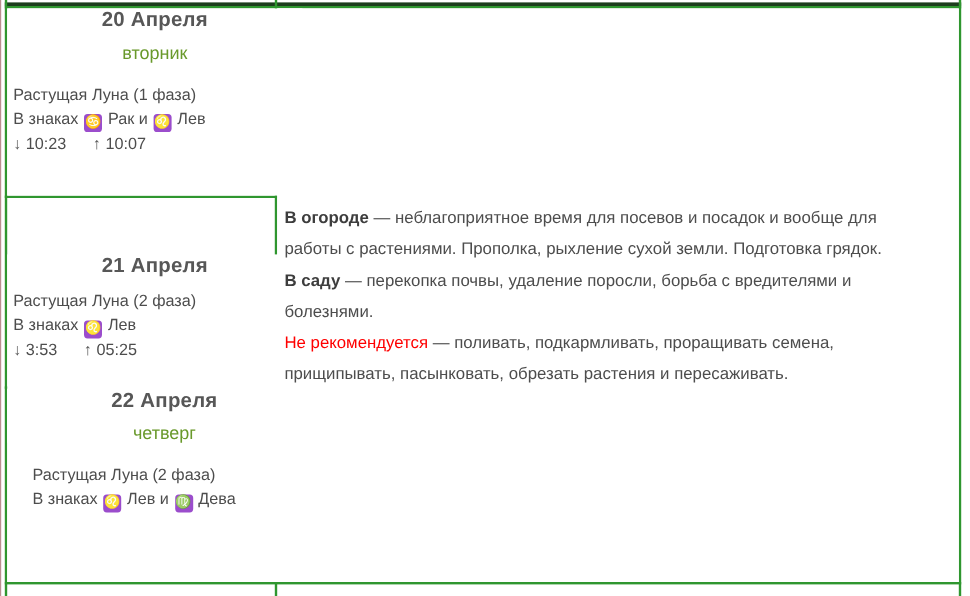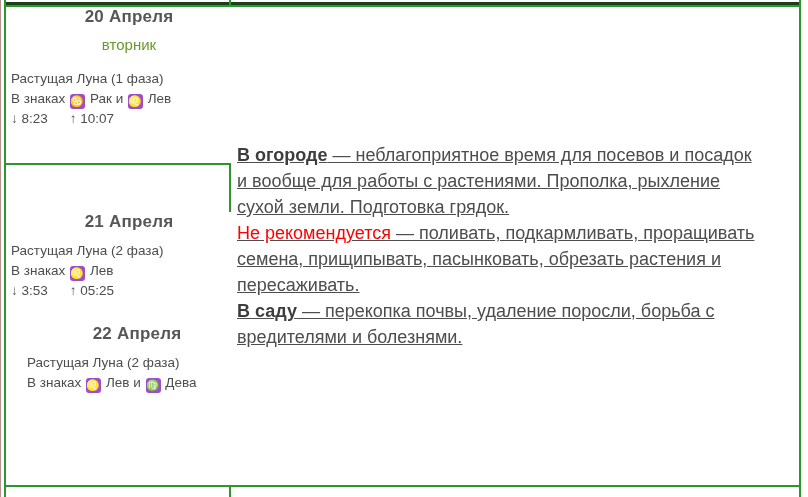--- a/index.html
+++ b/index.html
@@ -50,21 +50,21 @@
   .times .arrow { color:#5a5a5a; }
 
   
   .rec-cell {
     position:absolute; left:231px; top:7px; width:568px; height:478px;
     display:flex; flex-direction:column; justify-content:center;
     background:#ffffff;
   }
   .rec-text {
     padding:0 34px 0 6px;
-    font-size:18px; line-height:26px; color:#4d4d4d;text-decoration:underline;
+    font-size:14px; line-height:26px; color:#4d4d4d;
   }
   .rec-text p { margin:0; }
   .rec-text b { color:#3d3d3d; }
   .warn { color:#ff0000; }
 </style>
 </head>
 <body>
 
 <div class="page">
 
@@ -85,21 +85,21 @@
       <div class="line">Растущая Луна (1 фаза)</div>
       <div class="line">
         <span>В знаках</span>
         <span class="zod">♋</span>
         <span>Рак</span>
         <span>и</span>
         <span class="zod">♌</span>
         <span>Лев</span>
       </div>
       <div class="line times">
-        <span class="t-set"><span class="arrow">↓</span> <span>8:23</span></span><span class="t-rise"><span class="arrow">↑</span> <span>10:07</span></span>
+        <span class="t-set"><span class="arrow">↓</span> <span>10:23</span></span><span class="t-rise"><span class="arrow">↑</span> <span>10:07</span></span>
       </div>
     </div>
   </div>
 
   <div class="day-cell day-2">
     <div class="day-date">21 Апреля</div>
     <div class="day-info">
       <div class="line">Растущая Луна (2 фаза)</div>
       <div class="line">
         <span>В знаках</span>
@@ -107,34 +107,35 @@
         <span>Лев</span>
       </div>
       <div class="line times">
         <span class="t-set"><span class="arrow">↓</span> <span>3:53</span></span><span class="t-rise"><span class="arrow">↑</span> <span>05:25</span></span>
       </div>
     </div>
   </div>
 
   <div class="day-cell day-3">
     <div class="day-date">22 Апреля</div>
+    <div class="day-weekday">четверг</div>
     <div class="day-info">
       <div class="line">Растущая Луна (2 фаза)</div>
       <div class="line">
         <span>В знаках</span>
         <span class="zod">♌</span>
         <span>Лев</span>
         <span>и</span>
         <span class="zod">♍</span>
         <span>Дева</span>
       </div>
     </div>
   </div>
 
   <div class="rec-cell">
     <div class="rec-text">
       <p><b>В огороде</b><span> — неблагоприятное время для посевов и посадок и вообще для работы с растениями. Прополка, рыхление сухой земли. Подготовка грядок.</span></p>
+      <p><b>В саду</b><span> — перекопка почвы, удаление поросли, борьба с вредителями и болезнями.</span></p>
       <p><span class="warn">Не рекомендуется</span><span> — поливать, подкармливать, проращивать семена, прищипывать, пасынковать, обрезать растения и пересаживать.</span></p>
-      <p><b>В саду</b><span> — перекопка почвы, удаление поросли, борьба с вредителями и болезнями.</span></p>
     </div>
   </div>
 
 </div>
 
 </body></html>

